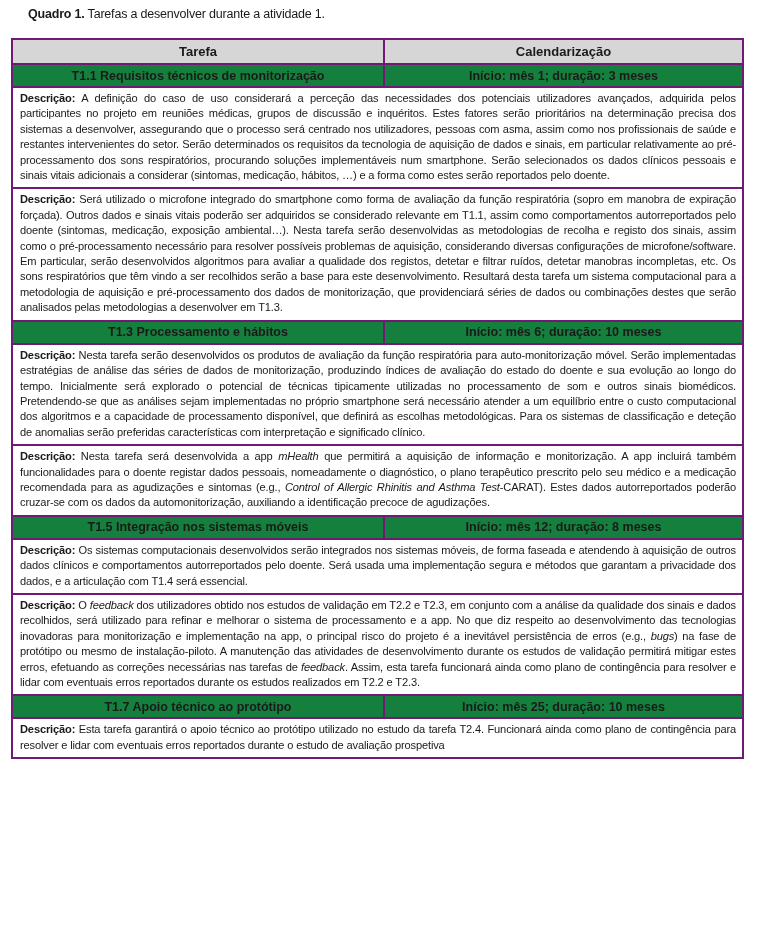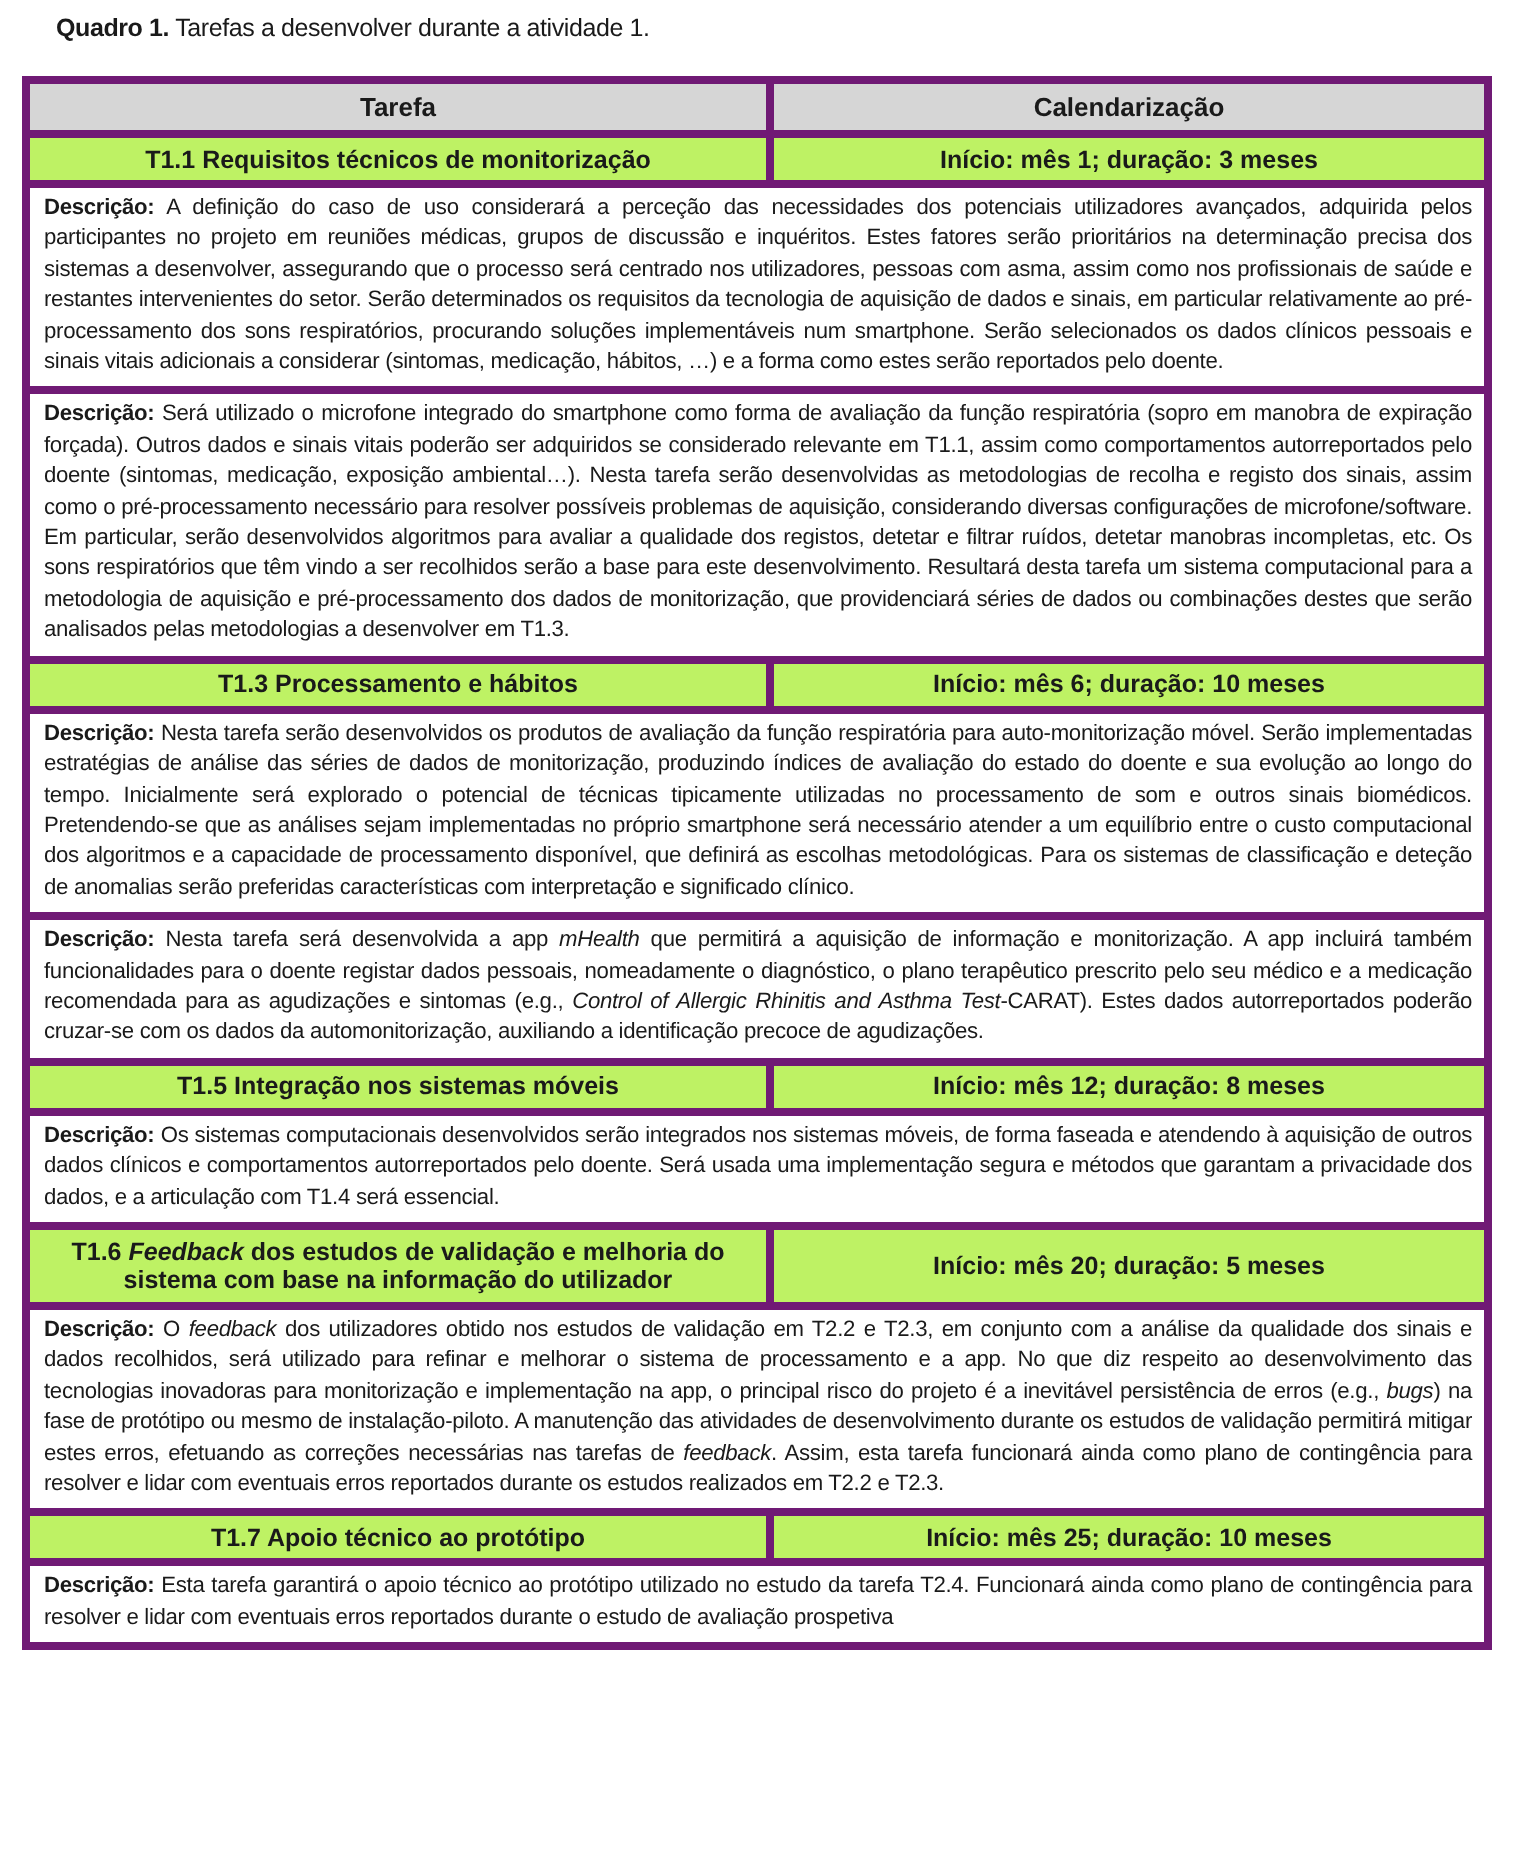--- a/index.html
+++ b/index.html
@@ -11,30 +11,30 @@
     position: absolute; left: 28px; top: 7px;
     font-size: 12.5px; font-family: "Liberation Sans Narrow", "Liberation Sans", sans-serif;
     letter-spacing: -0.2px;
   }
   .caption b { font-weight: bold; }
   table.quadro {
     position: absolute; left: 11px; top: 38px; width: 731px;
     border-collapse: collapse; table-layout: fixed;
   }
   table.quadro td, table.quadro th {
-    border: 4px solid #701a75; padding: 0;
+    border: 2px solid #701a75; padding: 0;
   }
   .col-a { width: 372px; }
   .col-b { width: 359px; }
   tr.head th {
     background: #d6d6d6; height: 23px;
     font-size: 13px; font-weight: bold; text-align: center;
   }
   tr.task td {
-    background: #bef264; height: 21px;
+    background: #15803d; height: 21px;
     font-size: 12.5px; font-weight: bold; text-align: center;
     line-height: 14px;
   }
   tr.task.tall td { height: 36px; }
   tr.desc td {
     padding: 3px 6px 4px 7px;
     font-size: 11.1px; line-height: 15.4px; text-align: justify;
     letter-spacing: -0.15px;
   }
   .desc-label { font-weight: bold; }
@@ -81,24 +81,20 @@
   </tr>
 
   <tr class="task">
     <td>T1.5 Integração nos sistemas móveis</td>
     <td>Início: mês 12; duração: 8 meses</td>
   </tr>
   <tr class="desc">
     <td colspan="2"><span class="desc-label">Descrição:</span><span> Os sistemas computacionais desenvolvidos serão integrados nos sistemas móveis, de forma faseada e atendendo à aquisição de outros dados clínicos e comportamentos autorreportados pelo doente. Será usada uma implementação segura e métodos que garantam a privacidade dos dados, e a articulação com T1.4 será essencial.</span></td>
   </tr>
 
-  <tr class="task tall">
-    <td><span>T1.6 </span><span class="it">Feedback</span><span> dos estudos de validação e melhoria do sistema com base na informação do utilizador</span></td>
-    <td>Início: mês 20; duração: 5 meses</td>
-  </tr>
   <tr class="desc">
     <td colspan="2"><span class="desc-label">Descrição:</span><span><span> O </span><span class="it">feedback</span><span> dos utilizadores obtido nos estudos de validação em T2.2 e T2.3, em conjunto com a análise da qualidade dos sinais e dados recolhidos, será utilizado para refinar e melhorar o sistema de processamento e a app. No que diz respeito ao desenvolvimento das tecnologias inovadoras para monitorização e implementação na app, o principal risco do projeto é a inevitável persistência de erros (e.g., </span><span class="it">bugs</span><span>) na fase de protótipo ou mesmo de instalação-piloto. A manutenção das atividades de desenvolvimento durante os estudos de validação permitirá mitigar estes erros, efetuando as correções necessárias nas tarefas de </span><span class="it">feedback</span><span>. Assim, esta tarefa funcionará ainda como plano de contingência para resolver e lidar com eventuais erros reportados durante os estudos realizados em T2.2 e T2.3.</span></span></td>
   </tr>
 
   <tr class="task">
     <td>T1.7 Apoio técnico ao protótipo</td>
     <td>Início: mês 25; duração: 10 meses</td>
   </tr>
   <tr class="desc">
     <td colspan="2"><span class="desc-label">Descrição:</span><span> Esta tarefa garantirá o apoio técnico ao protótipo utilizado no estudo da tarefa T2.4. Funcionará ainda como plano de contingência para resolver e lidar com eventuais erros reportados durante o estudo de avaliação prospetiva</span></td>

